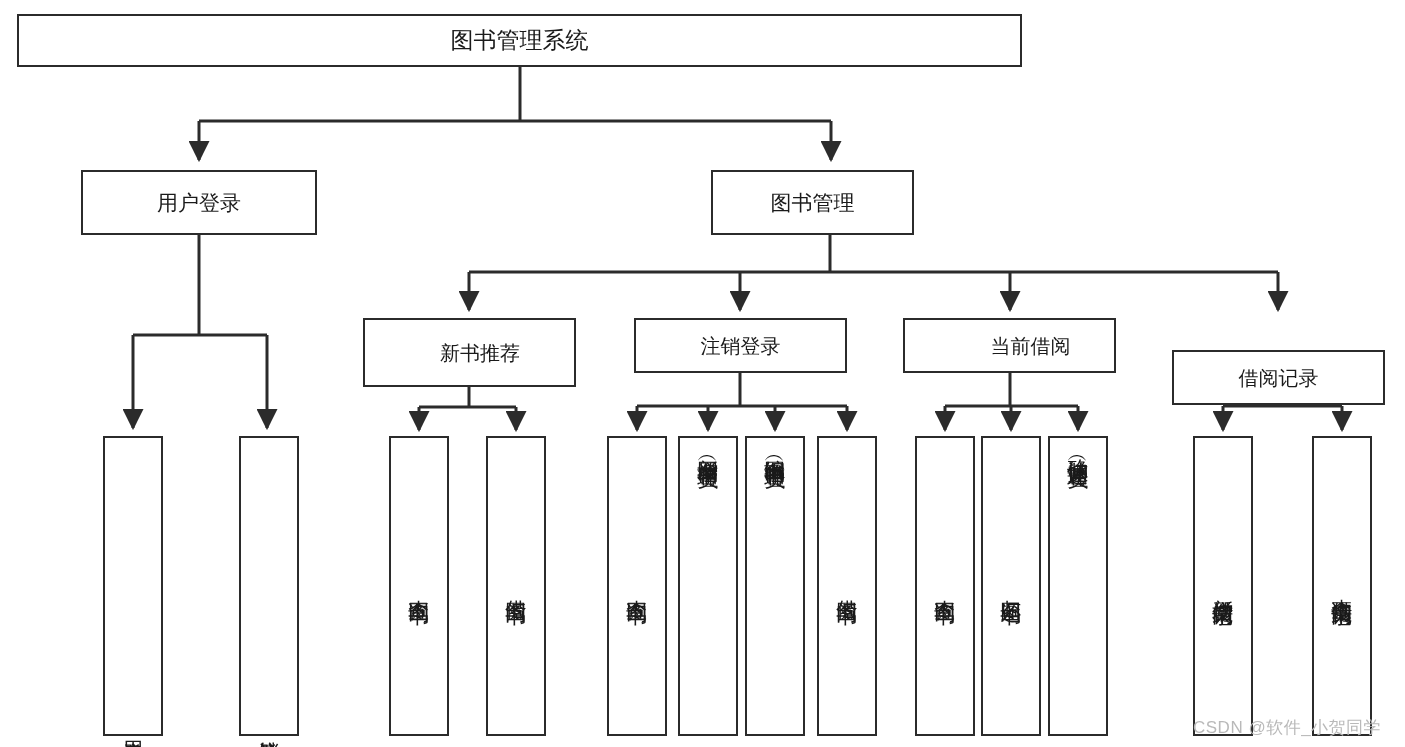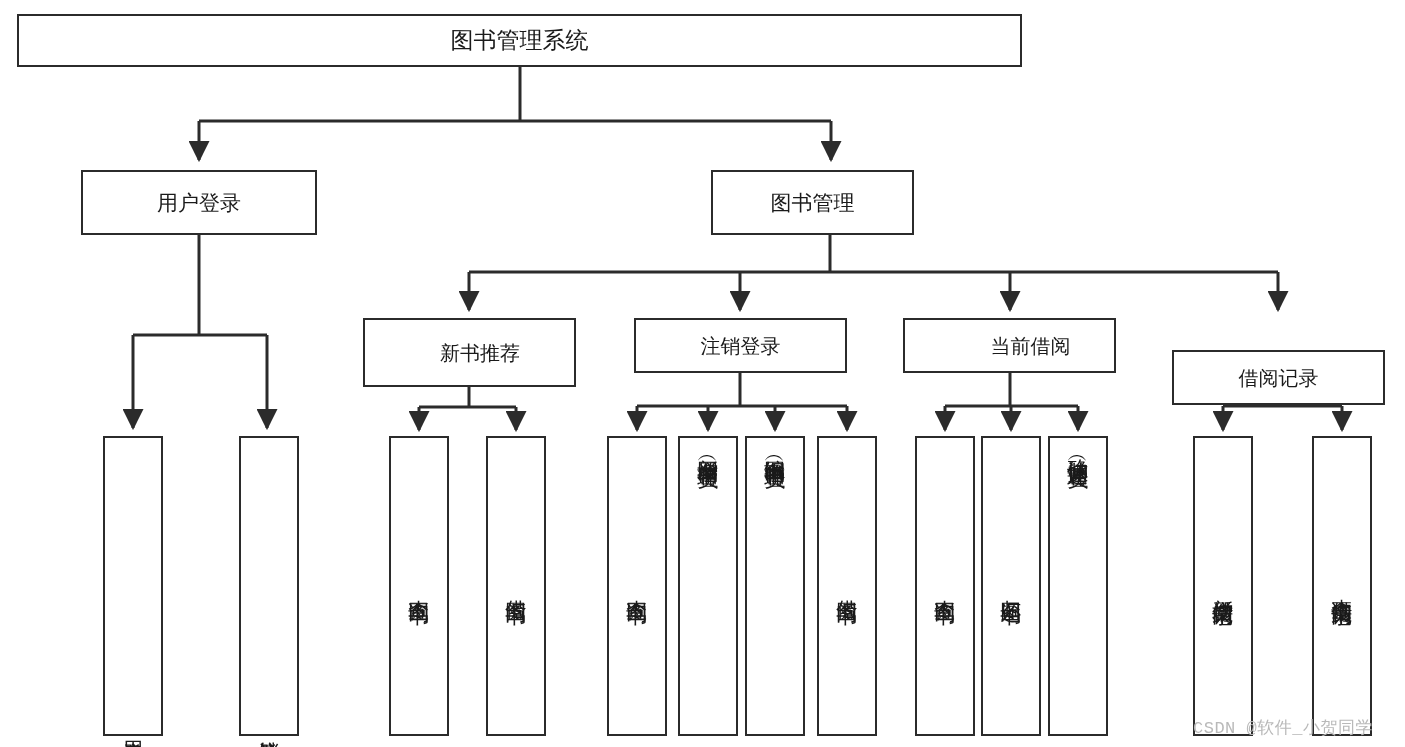--- a/index.html
+++ b/index.html
@@ -185,15 +185,15 @@
     <span class="lbl">确认归还（管理员）</span>
   </div>
 
   <div class="node leaf" style="left:1193px; top:436px; width:60px; height:300px;">
     <span class="lbl">新增借阅记录</span>
   </div>
   <div class="node leaf" style="left:1312px; top:436px; width:60px; height:300px;">
     <span class="lbl">查询借阅记录</span>
   </div>
 
-  <div class="watermark" style="left:1193px; top:716px;font-family:Liberation Mono, monospace;">CSDN @软件_小贺同学</div>
+  <div class="watermark" style="left:1193px; top:716px;">CSDN @软件_小贺同学</div>
 
 </div>
 
 </body></html>

